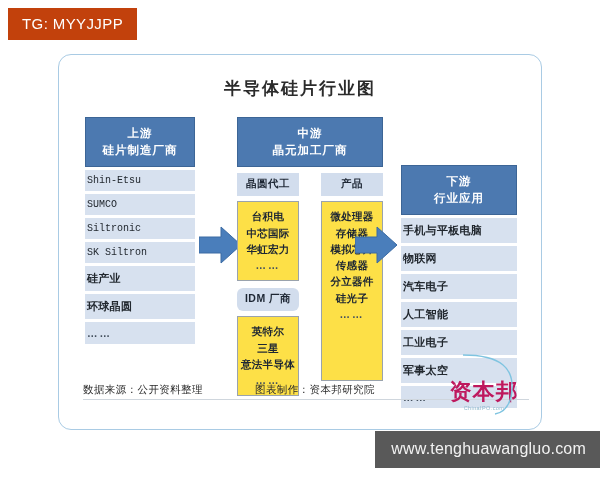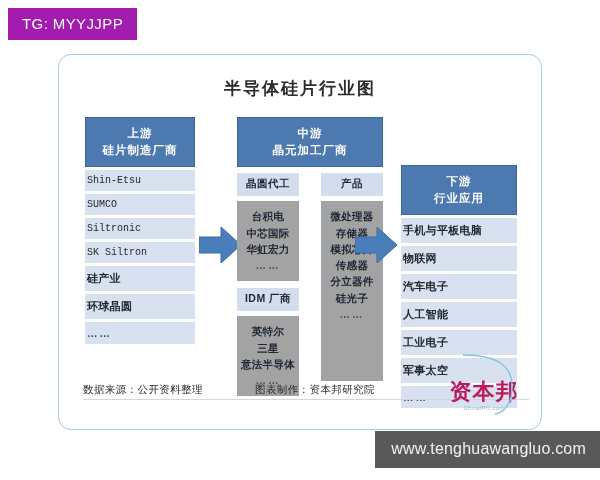--- a/index.html
+++ b/index.html
@@ -13,21 +13,21 @@
     font-family: "Liberation Sans", "DejaVu Sans", sans-serif;
     overflow: hidden;
     position: relative;
   }
 
   
   .tg-badge {
     position: absolute;
     left: 8px;
     top: 8px;
-    background: #a21caf;
+    background: #c2410c;
     color: #ffffff;
     font-size: 15px;
     letter-spacing: .4px;
     padding: 7px 14px 8px 14px;
     z-index: 20;
   }
 
   
   .url-banner {
     position: absolute;
@@ -124,21 +124,21 @@
     background: #d2dded;
     color: #1d2633;
     font-size: 10.5px;
     font-weight: bold;
     text-align: center;
     padding: 4px 0 5px 0;
     letter-spacing: .5px;
   }
   .sub-box {
     border: 1px solid #9aa3ad;
-    background: #a3a3a3;
+    background: #fde047;
     margin-top: 5px;
     padding: 6px 3px 7px 3px;
     text-align: center;
     box-sizing: border-box;
   }
   .sub-box .itm {
     font-size: 10.5px;
     font-weight: bold;
     color: #1d2633;
     line-height: 1.55;
@@ -148,20 +148,21 @@
 
   .idm-head {
     background: #d2dded;
     color: #1d2633;
     font-size: 10.5px;
     font-weight: bold;
     text-align: center;
     padding: 4px 0 5px 0;
     margin-top: 7px;
     letter-spacing: .5px;
+    border-radius: 6px;
   }
 
   .prod-box { min-height: 180px; }
 
   
   .arrow {
     position: absolute;
     top: 108px;
     width: 42px;
     height: 40px;

